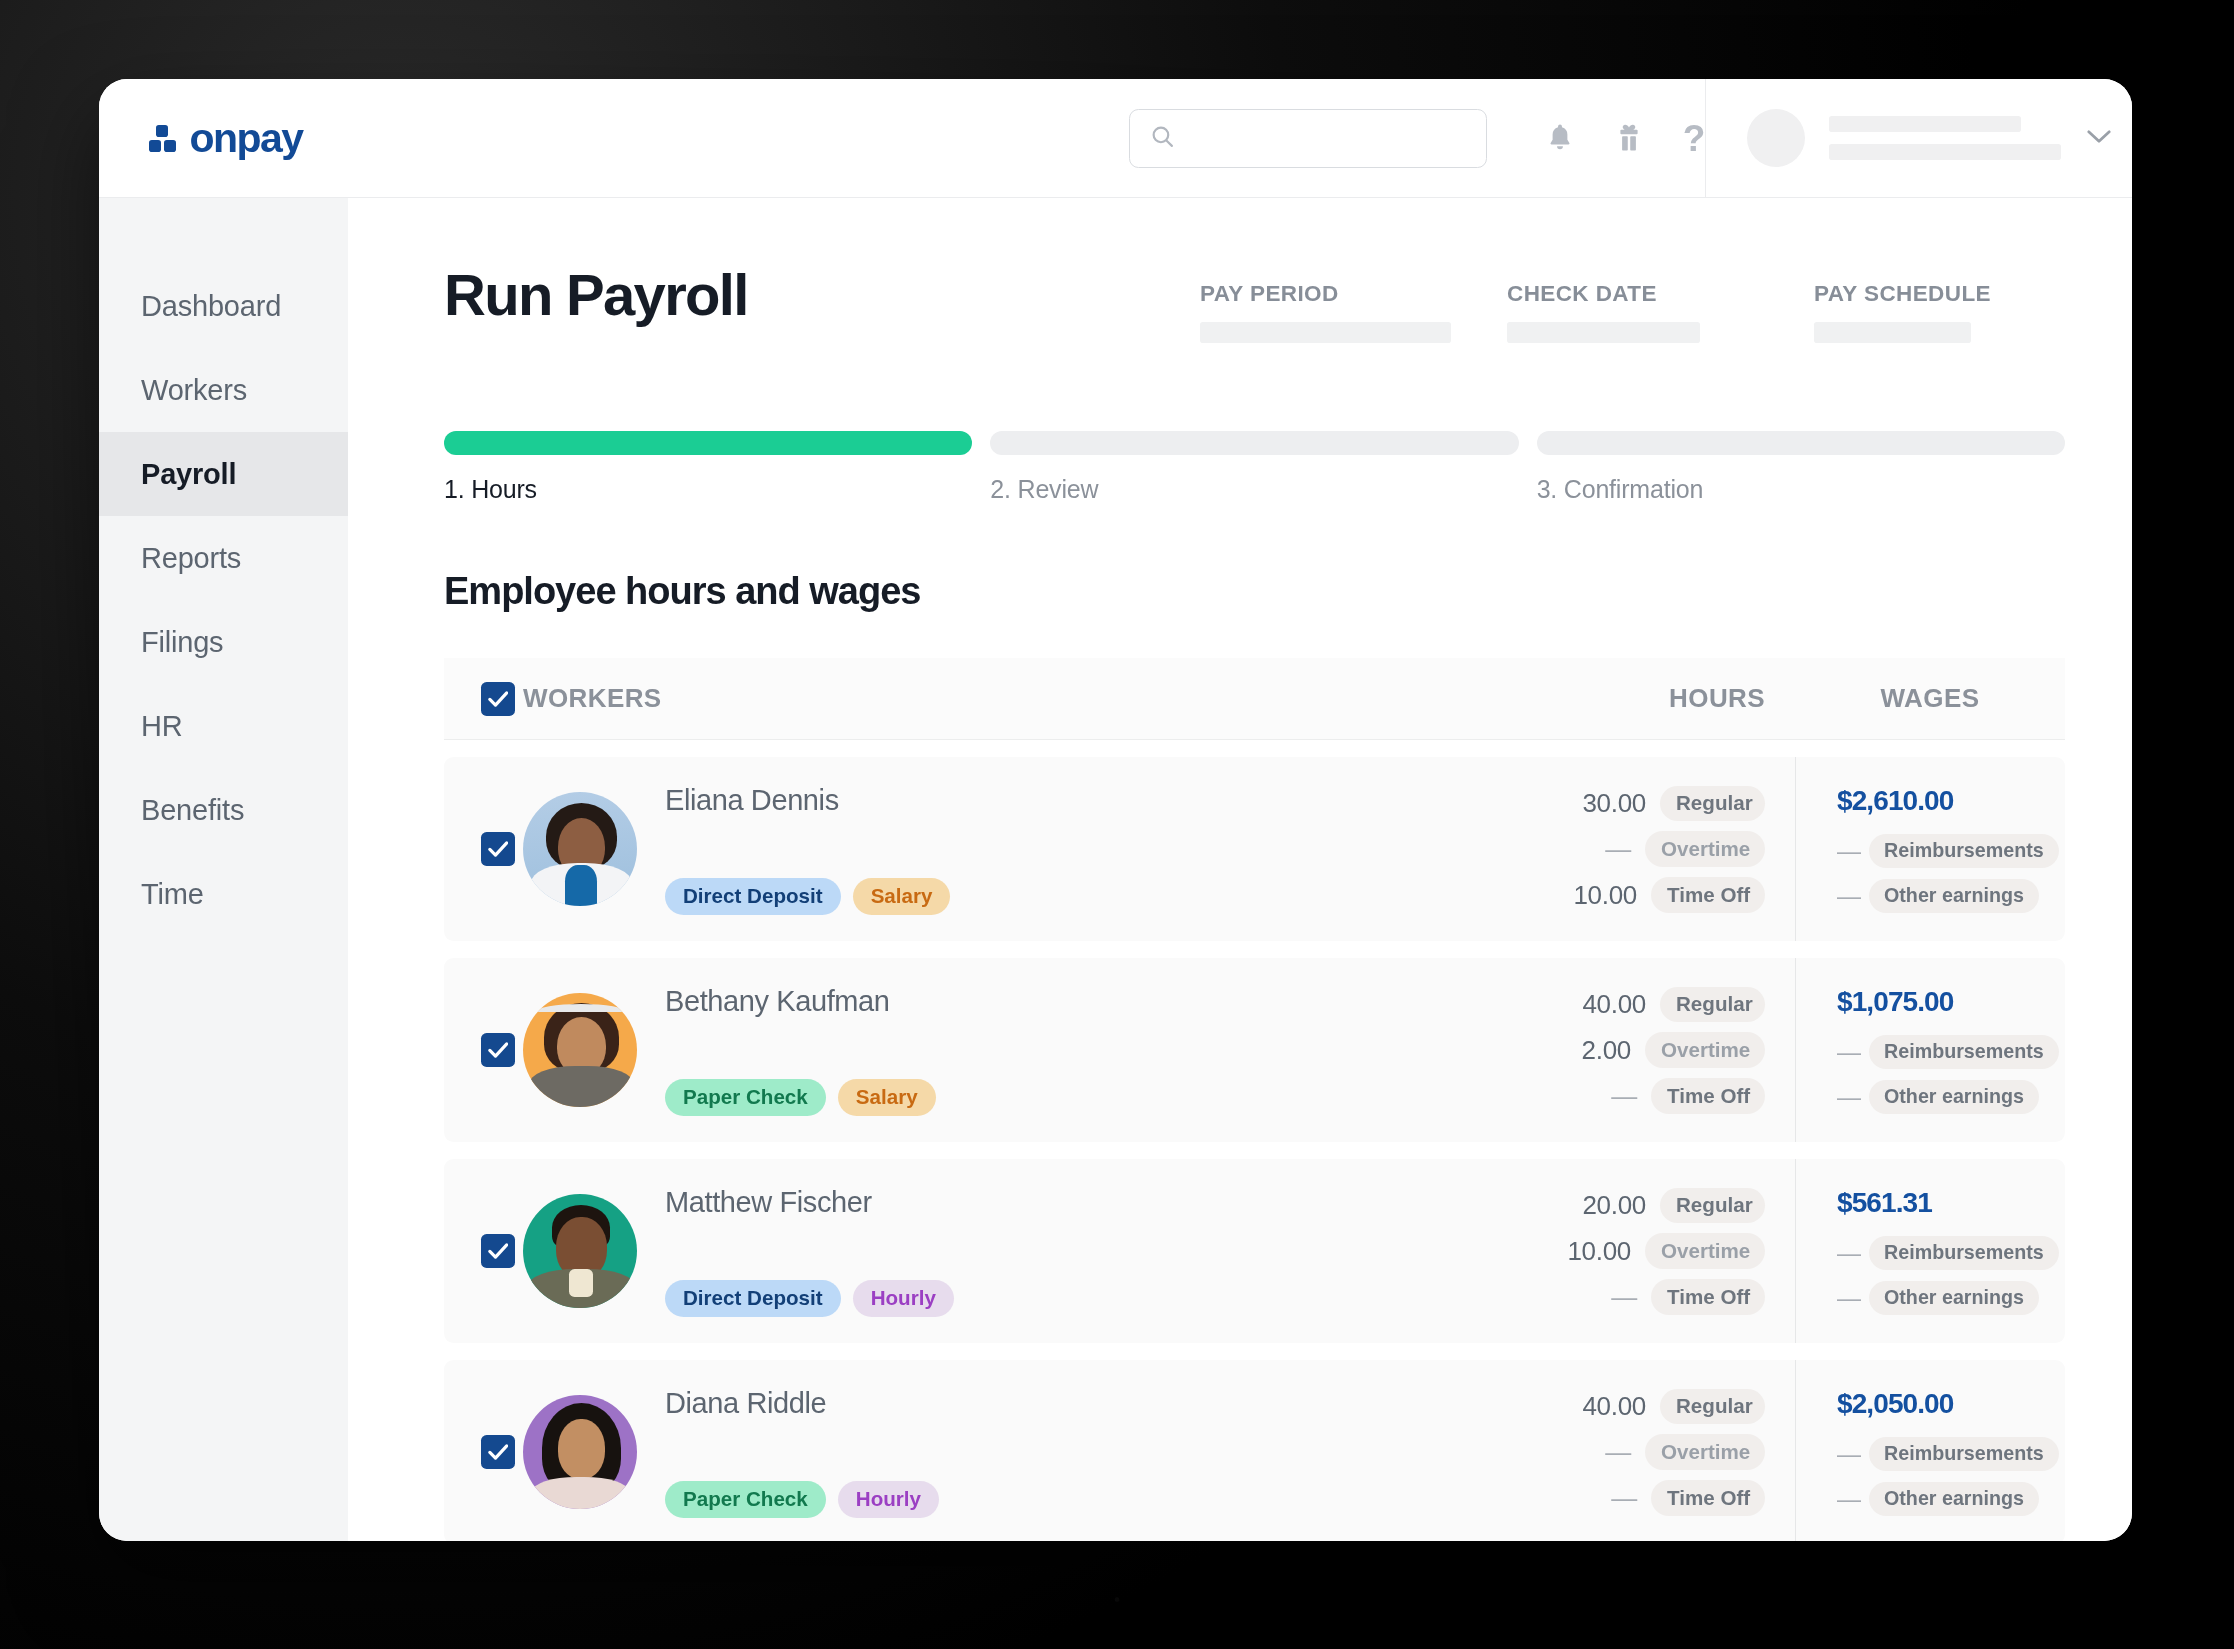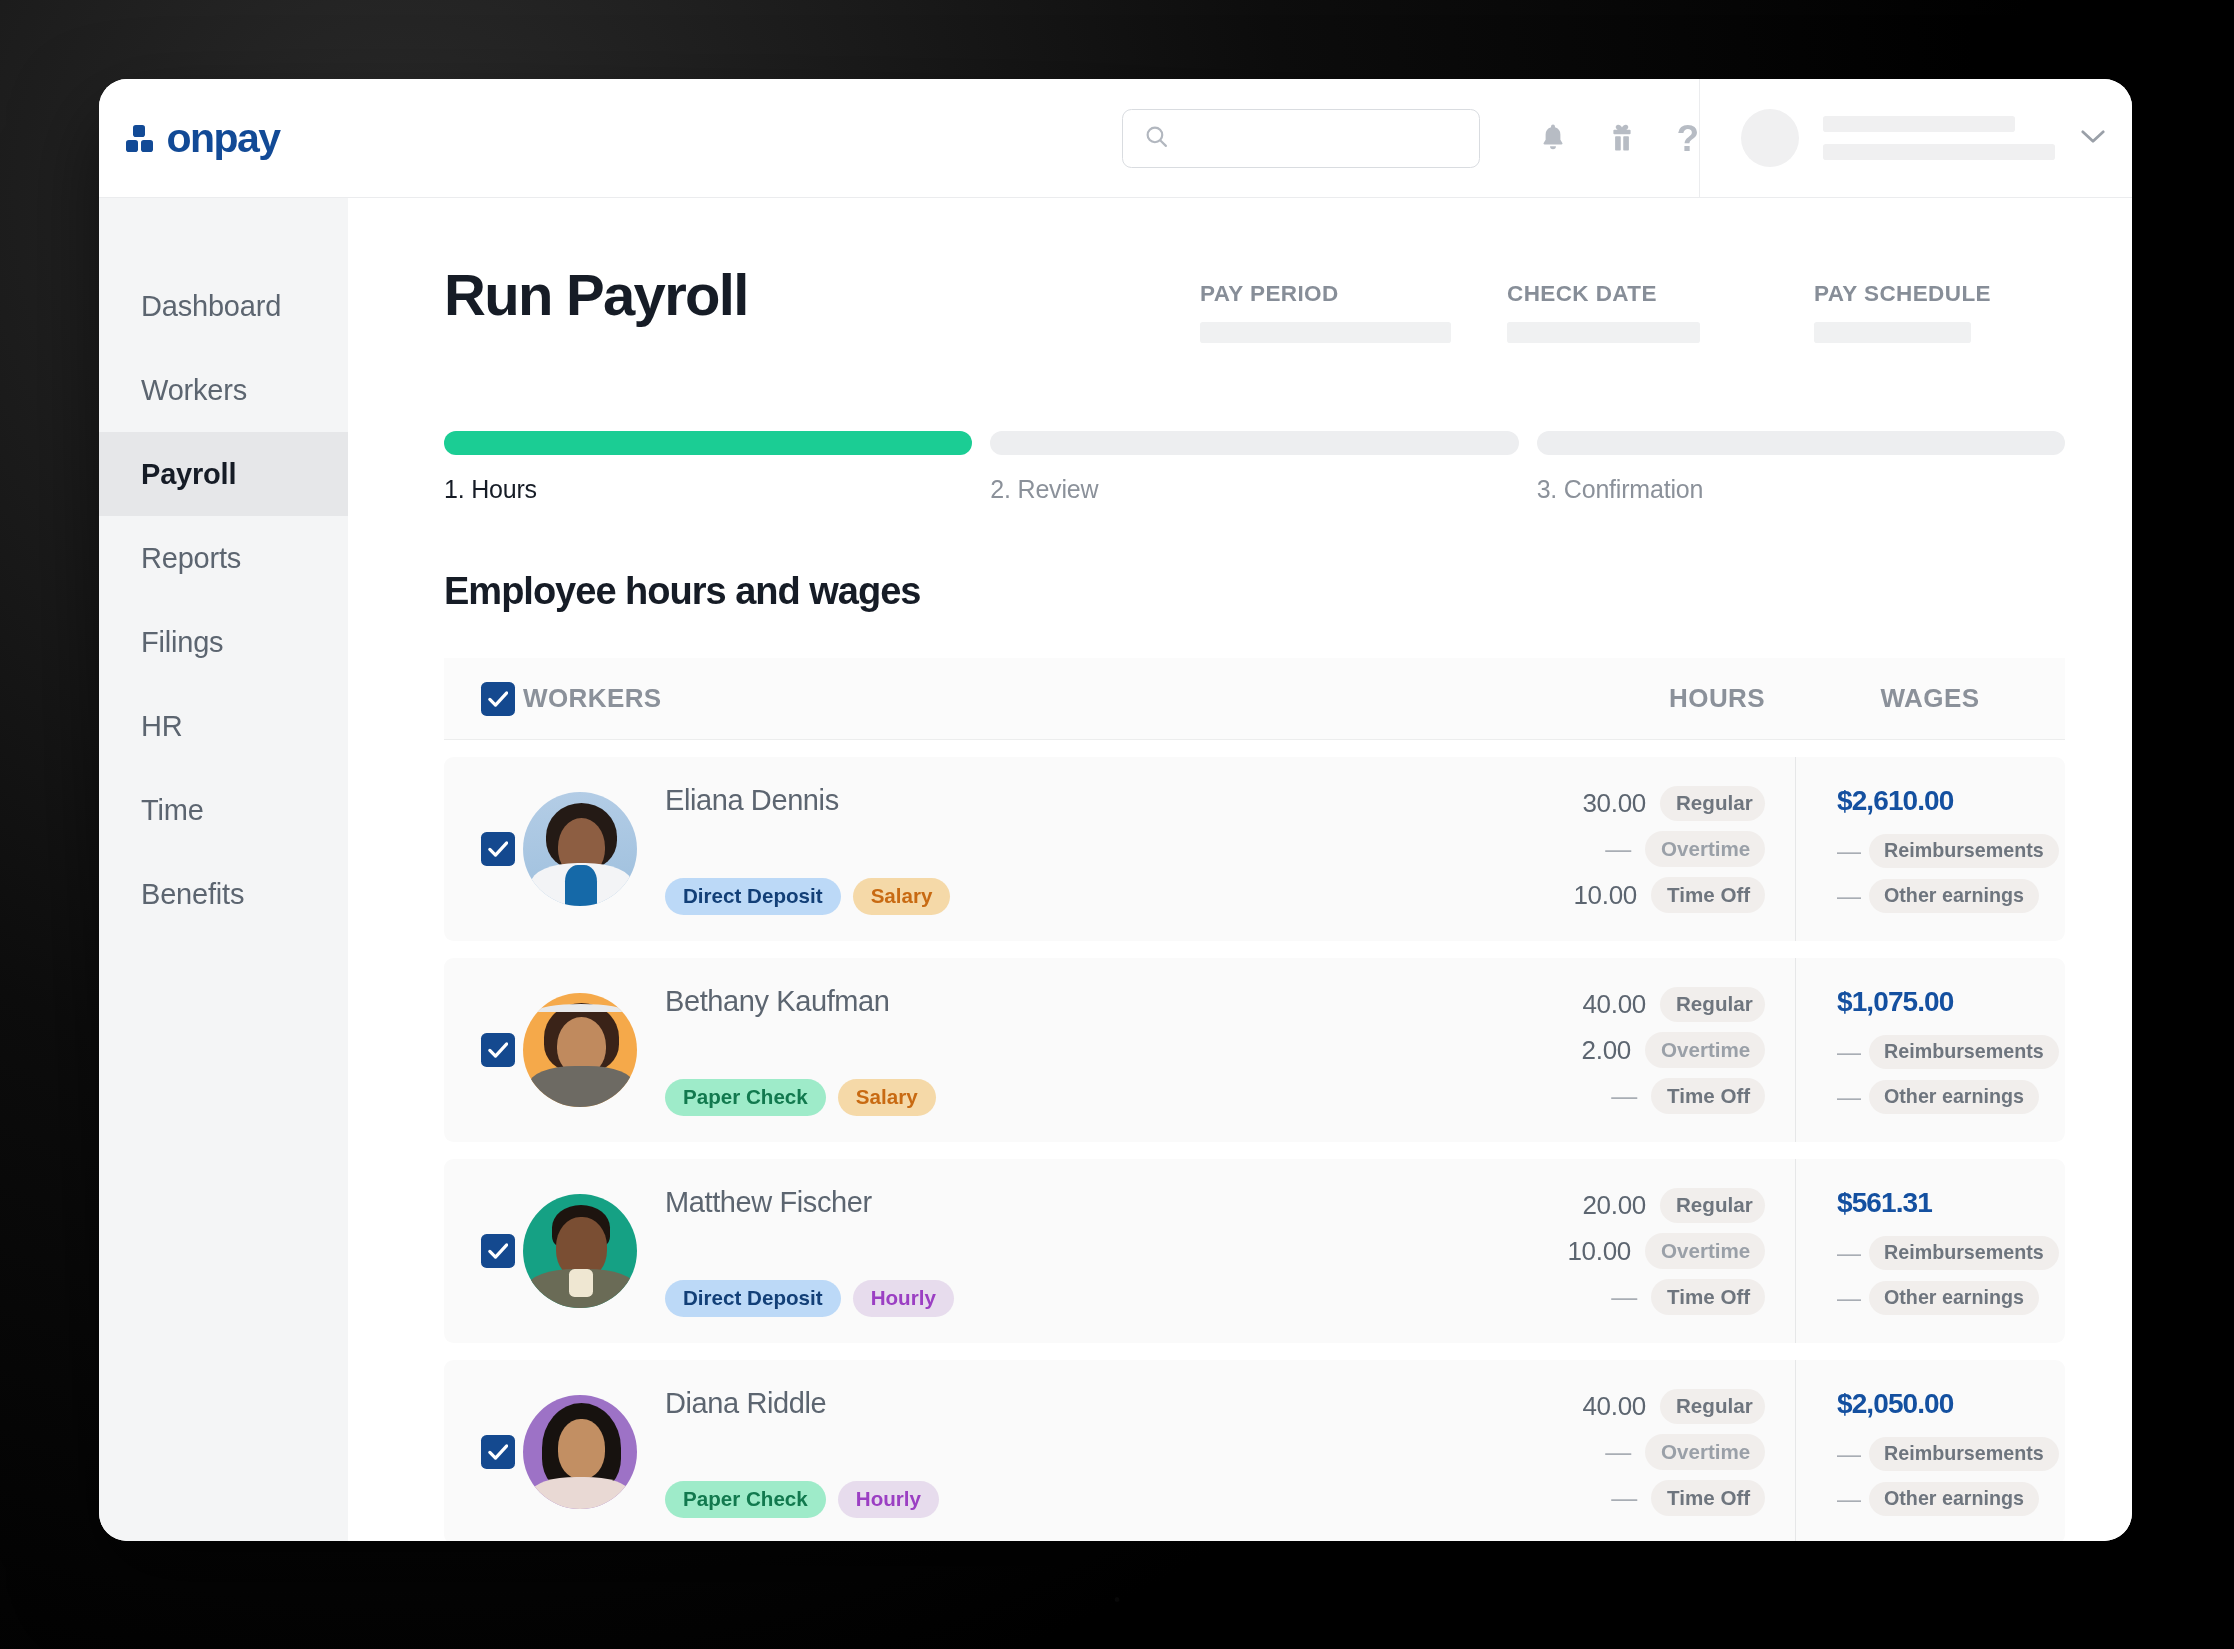--- a/index.html
+++ b/index.html
@@ -49,21 +49,21 @@
   .topbar {
     height: 119px;
     display: flex;
     align-items: center;
     border-bottom: 0.9px solid #ebecee;
     background: #fff;
     position: relative;
   }
   .logo-zone {
     width: 249px;
-    padding-left: 27px;
+    padding-left: 50px;
     display: flex;
     align-items: flex-start;
   }
   .logo {
     display: flex;
     align-items: center;
     gap: 8.4px;
   }
   .logo-mark { position: relative; width: 32px; height: 28px; }
   .logo-mark i {
@@ -509,24 +509,24 @@
       <div class="nav-item">
           <span>Reports</span>
         </div>
       <div class="nav-item">
           <span>Filings</span>
         </div>
       <div class="nav-item">
           <span>HR</span>
         </div>
       <div class="nav-item">
+          <span>Benefits</span>
+        </div>
+      <div class="nav-item">
           <span>Time</span>
-        </div>
-      <div class="nav-item">
-          <span>Benefits</span>
         </div>
     </nav>
 
     <main class="main">
 
       <div class="page-head">
         <h1 class="page-title">Run Payroll</h1>
 
         <div class="meta-row">
           <div class="meta-col mc1">

